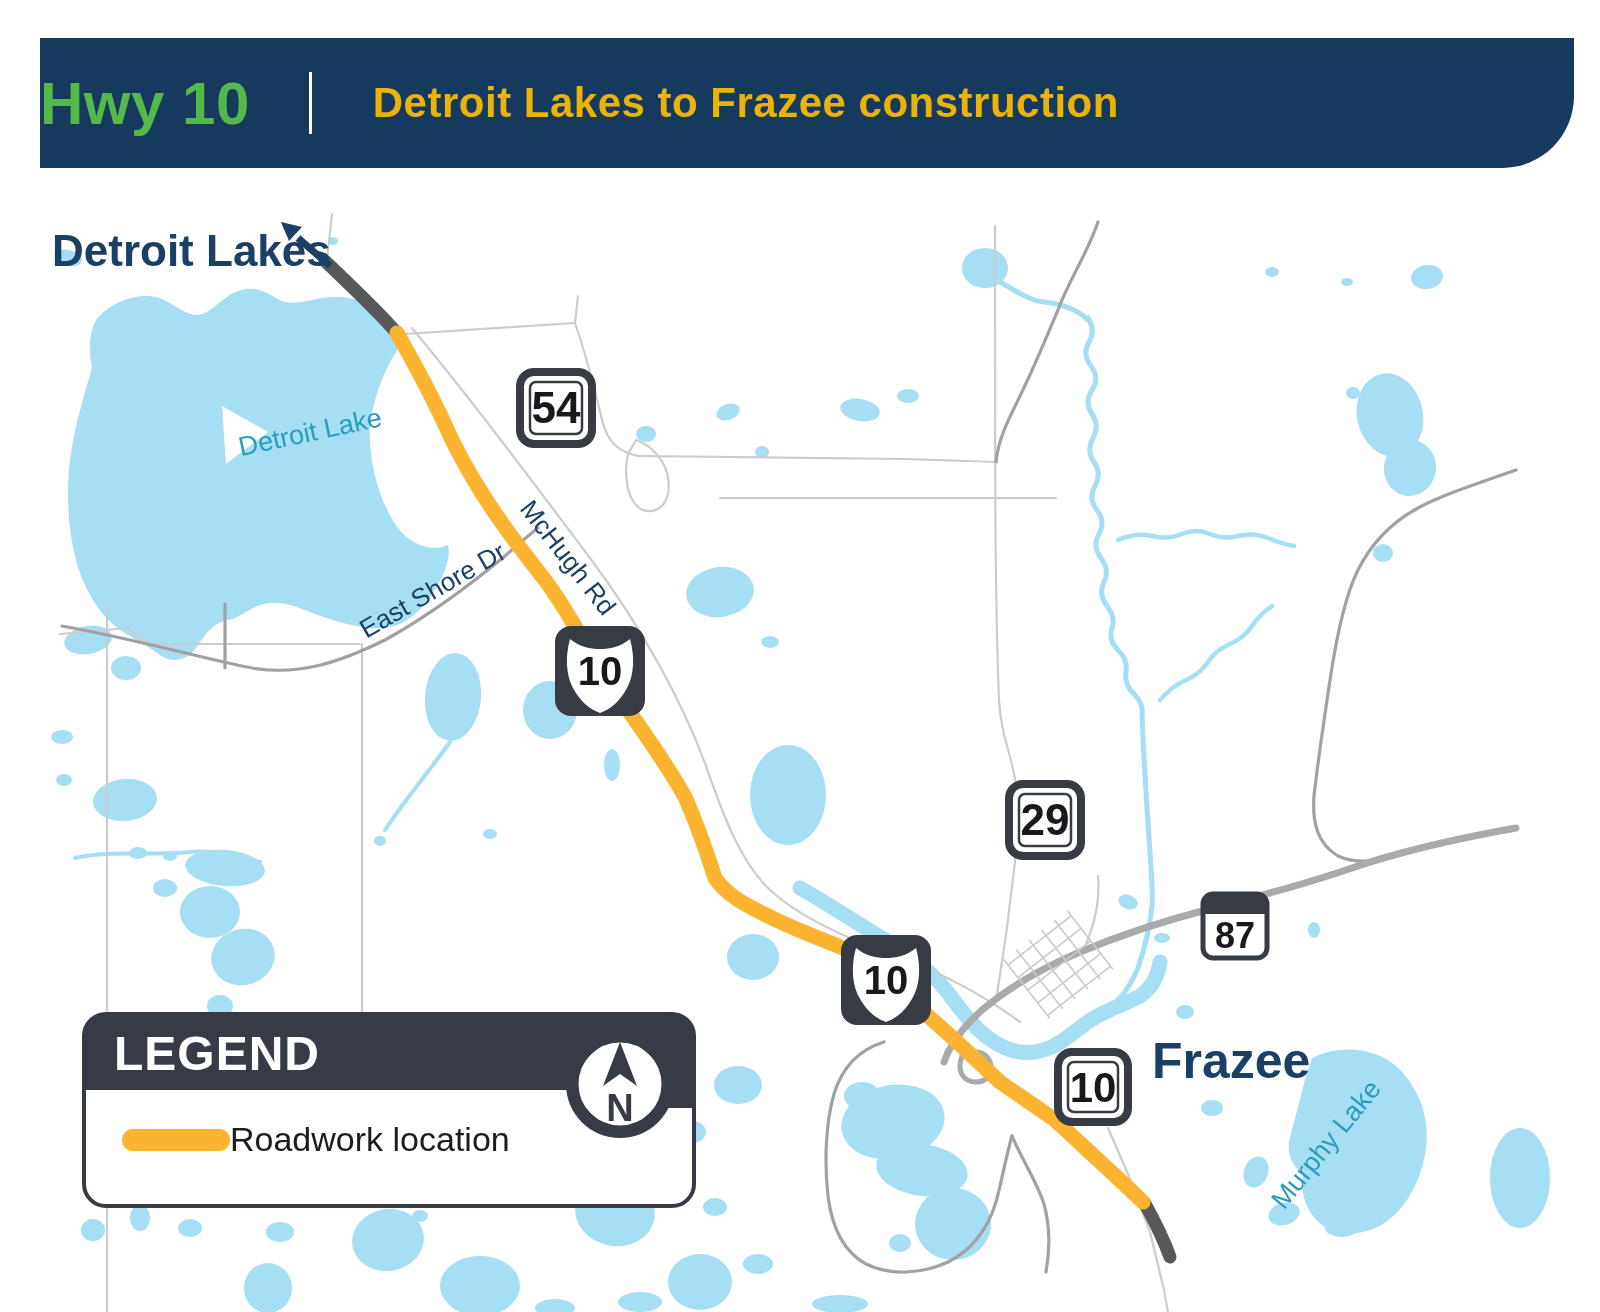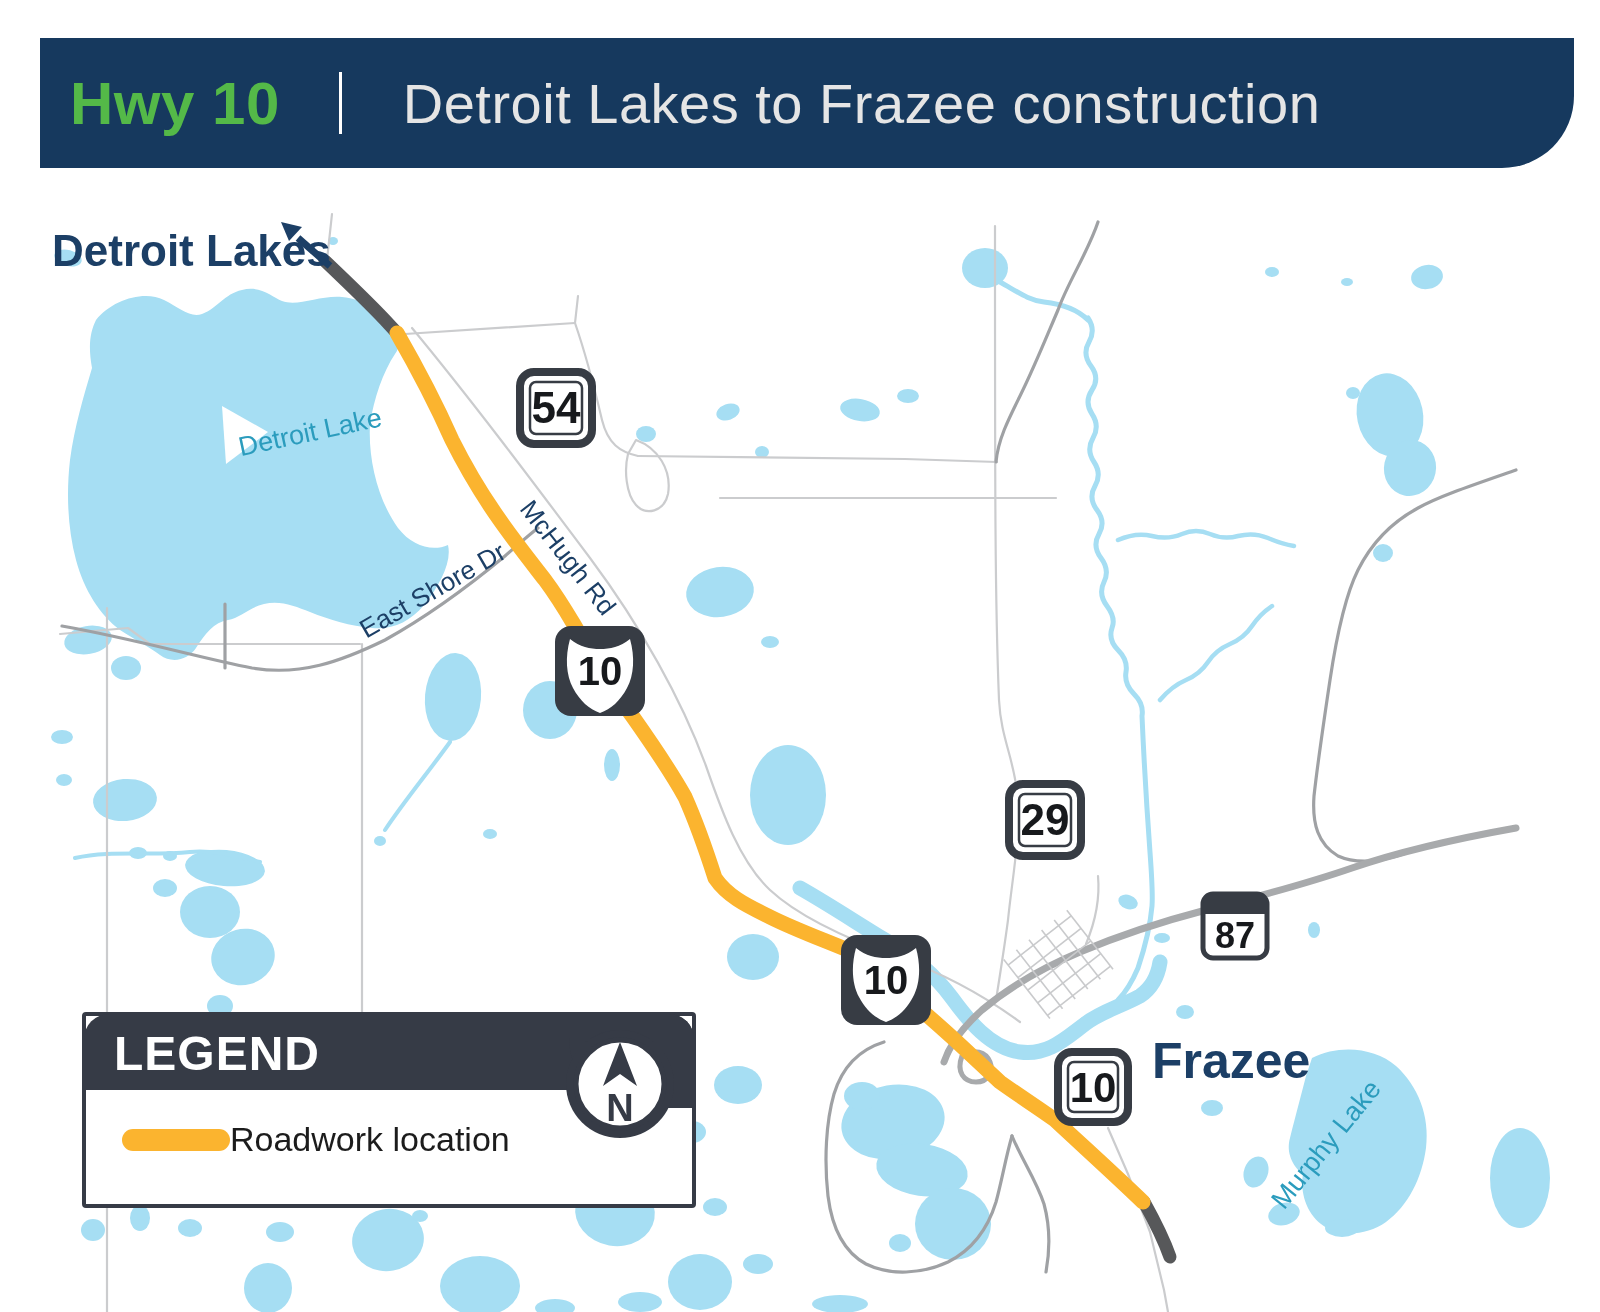--- a/index.html
+++ b/index.html
@@ -1,28 +1,28 @@
 <!DOCTYPE html>
 <html><head>
 <meta charset="utf-8">
 <style>
   html,body{margin:0;padding:0;background:#ffffff;}
   #page{position:relative;width:1600px;height:1312px;background:#ffffff;overflow:hidden;
         font-family:"Liberation Sans",sans-serif;}
   #map-svg{position:absolute;left:0;top:0;z-index:1;}
   
   .banner{position:absolute;left:40px;top:38px;width:1534px;height:130px;background:#16395E;
-          border-bottom-right-radius:72px;display:flex;align-items:center;padding-left:30px;
+          border-bottom-right-radius:72px;display:flex;align-items:center;
           box-sizing:border-box;z-index:4;gap:35px;}
   .banner .route{color:#54B948;font-size:60px;font-weight:bold;letter-spacing:0.5px;}
   .banner .divider{width:3px;height:62px;background:#ffffff;margin:0 26px 0 24px;}
-  .banner .subtitle{color:#e5e5e5;font-size:56px;font-weight:400;letter-spacing:0.5px;}
+  .banner .subtitle{color:#eab308;font-size:42px;font-weight:700;letter-spacing:0.5px;}
   
   .legend{position:absolute;left:82px;top:1012px;width:614px;height:196px;background:#ffffff;
-          border:4px solid #363B46;border-radius:4px;box-sizing:border-box;z-index:5;}
+          border:4px solid #363B46;border-radius:24px;box-sizing:border-box;z-index:5;}
   .legend-band{position:absolute;left:-2px;top:-2px;width:610px;height:76px;background:#363B46;
                border-radius:25px 25px 0 0;}
   .legend-band-ext{position:absolute;right:-2px;top:-2px;width:125px;height:94px;background:#363B46;
                border-radius:0 25px 0 70px;}
   .legend-title{position:absolute;left:28px;top:10px;color:#ffffff;font-size:48px;font-weight:600;
                letter-spacing:1px;}
   .legend-compass{position:absolute;left:472px;top:6px;overflow:visible;}
   .legend-item{position:absolute;left:36px;top:104px;display:flex;align-items:center;}
   .legend-swatch{width:108px;height:22px;border-radius:11px;background:#FBB42F;}
   .legend-label{font-size:34px;color:#1c1c1c;}

